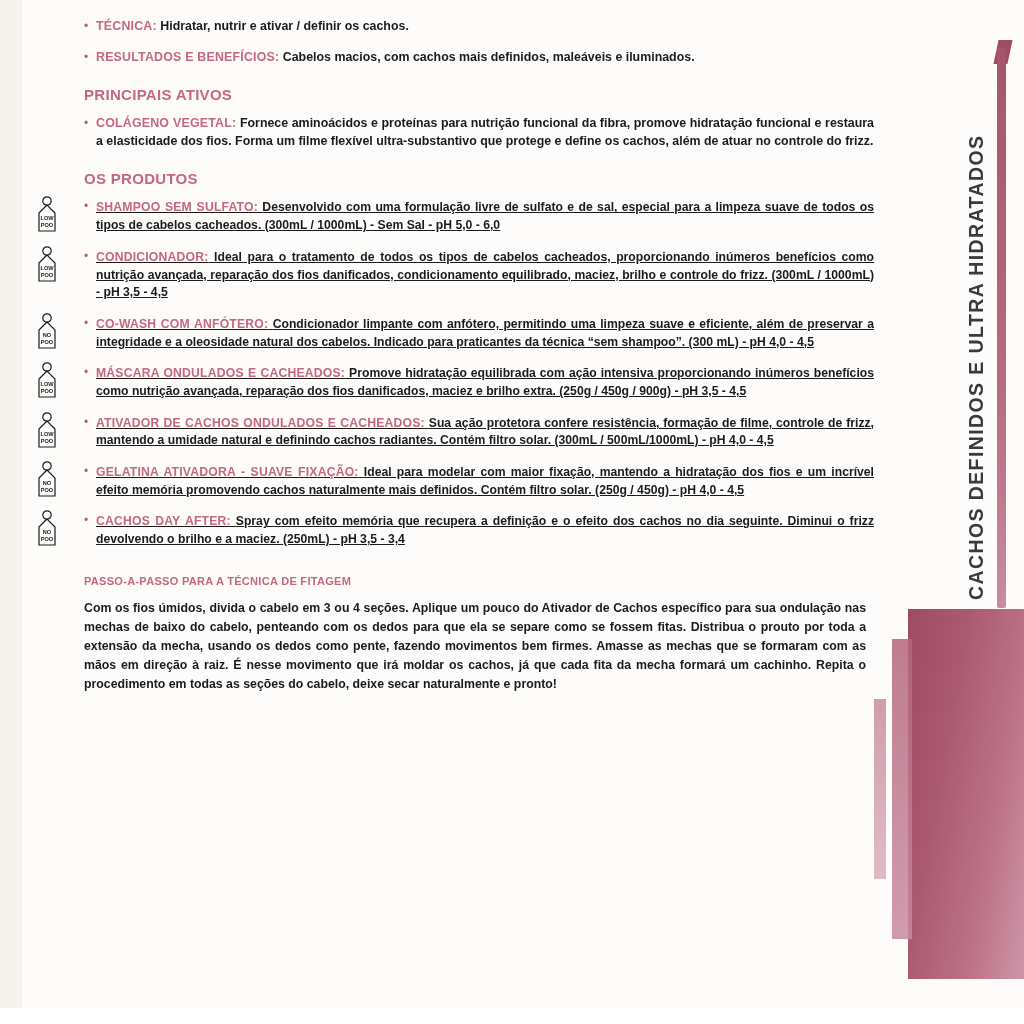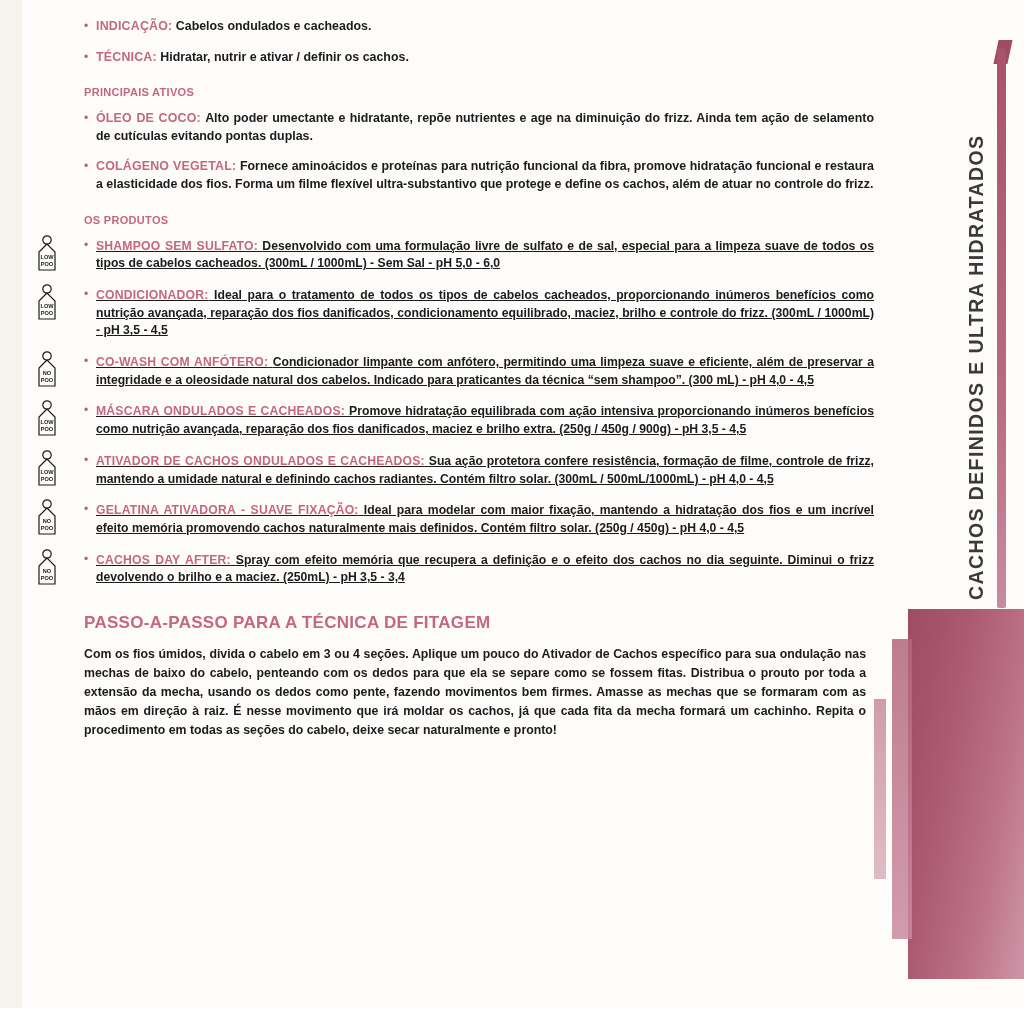--- a/index.html
+++ b/index.html
@@ -44,26 +44,26 @@
   }
   .lbl{
     color:#c4677f;
     font-weight:bold;
     letter-spacing:.2px;
   }
   .body-txt{color:#1b1b1b;font-weight:bold;}
 
   h2.section{
     color:#c4677f;
-    font-size:11px;
+    font-size:15px;
     font-weight:bold;
     letter-spacing:.3px;
     margin:20px 0 12px 0;
   }
-  h2.section.passo{margin-top:26px;font-size:17px;}
+  h2.section.passo{margin-top:26px;font-size:11px;}
 
   
   .prow{
     position:relative;
     margin-bottom:14px;
     padding-left:12px;
   }
   .prow:before{
     content:"•";
     position:absolute;left:0;top:0;
@@ -158,34 +158,30 @@
 
   <div class="brush-top"></div>
   <div class="brush-thin"></div>
   <div class="brush-big"></div>
 
   <div class="vstrip">CACHOS DEFINIDOS E ULTRA HIDRATADOS</div>
 
   <div class="content">
 
     <div class="bullet">
-      <span class="lbl">INDICAÇÃO:</span>
-      <span class="body-txt">Cabelos ondulados e cacheados.</span>
-    </div>
-    <div class="bullet">
       <span class="lbl">TÉCNICA:</span>
       <span class="body-txt">Hidratar, nutrir e ativar / definir os cachos.</span>
     </div>
+    <div class="bullet">
+      <span class="lbl">RESULTADOS E BENEFÍCIOS:</span>
+      <span class="body-txt">Cabelos macios, com cachos mais definidos, maleáveis e iluminados.</span>
+    </div>
 
     <h2 class="section">PRINCIPAIS ATIVOS</h2>
 
-    <div class="bullet">
-      <span class="lbl">ÓLEO DE COCO:</span>
-      <span class="body-txt">Alto poder umectante e hidratante, repõe nutrientes e age na diminuição do frizz. Ainda tem ação de selamento de cutículas evitando pontas duplas.</span>
-    </div>
     <div class="bullet">
       <span class="lbl">COLÁGENO VEGETAL:</span>
       <span class="body-txt">Fornece aminoácidos e proteínas para nutrição funcional da fibra, promove hidratação funcional e restaura a elasticidade dos fios. Forma um filme flexível ultra-substantivo que protege e define os cachos, além de atuar no controle do frizz.</span>
     </div>
 
     <h2 class="section">OS PRODUTOS</h2>
 
     <div class="prow">
       <div class="tag">
         <svg viewBox="0 0 34 42" width="34" height="42">

